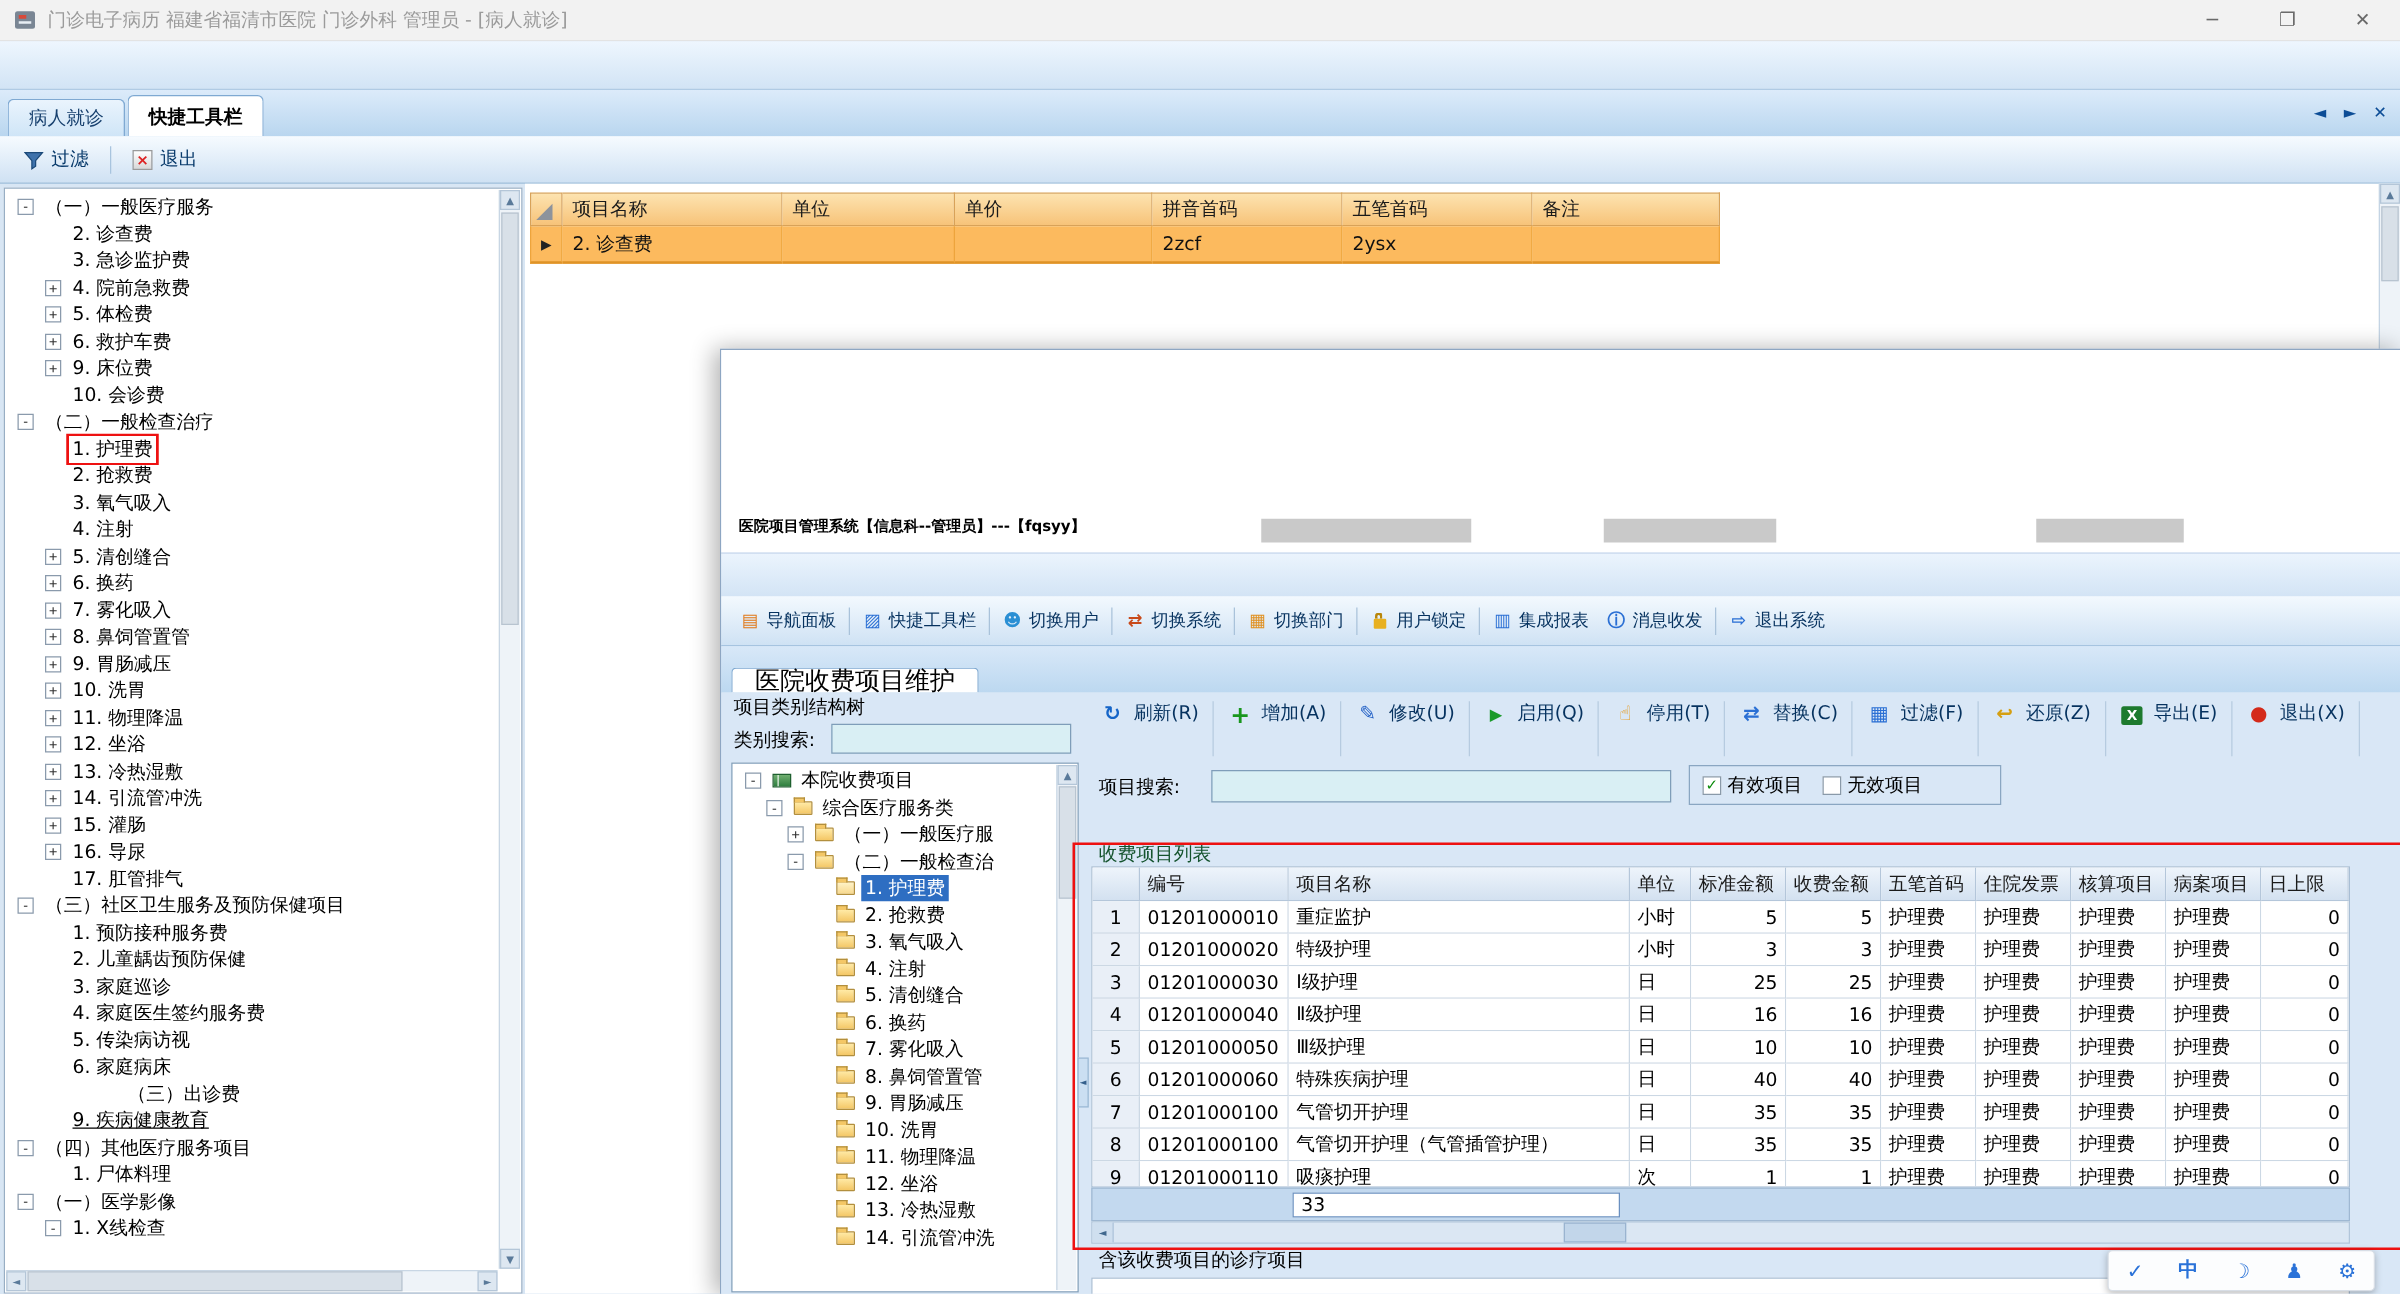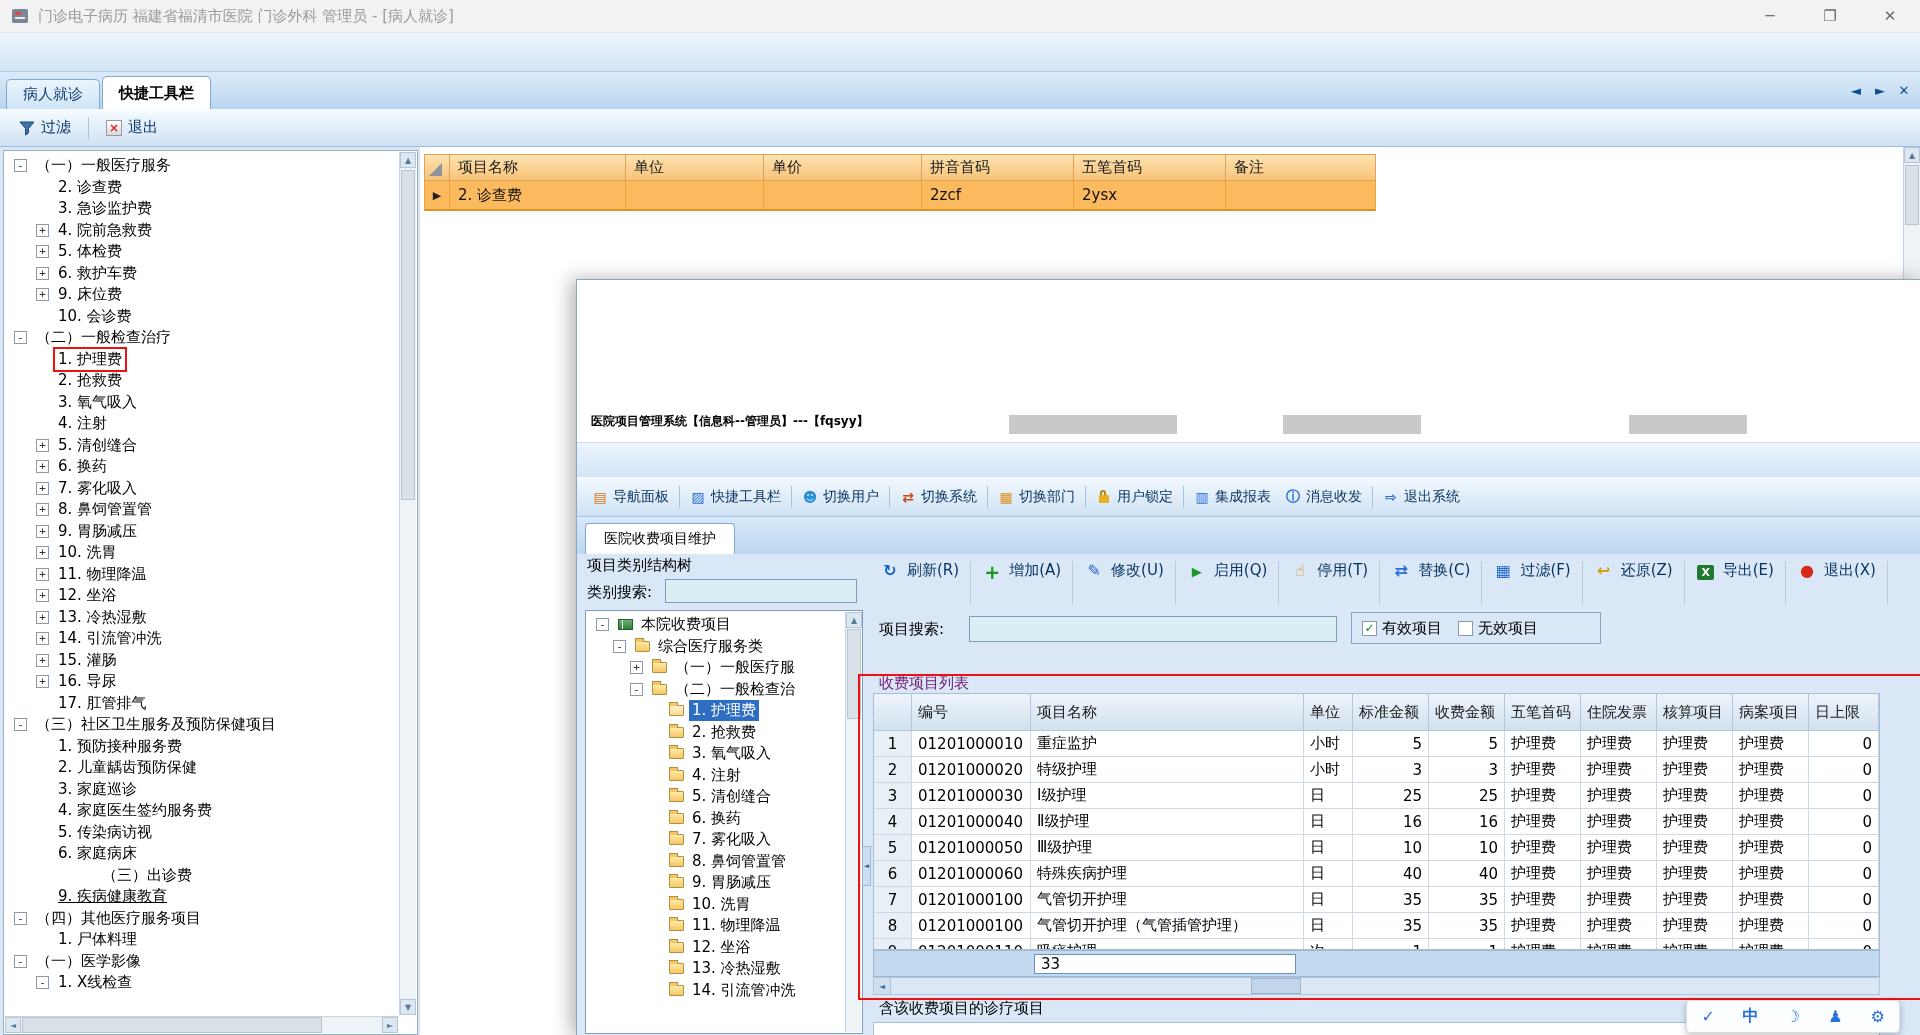--- a/index.html
+++ b/index.html
@@ -108,23 +108,23 @@
   .i-sys::before{content:"⇄";color:#c84a1a;font-weight:bold;}
   .i-dept::before{content:"▦";color:#e09020;}
   .i-report::before{content:"▥";color:#2a6fd4;}
   .i-msg::before{content:"ⓘ";color:#2a6fd4;font-weight:bold;}
   .i-logout::before{content:"⇨";color:#2a6fd4;font-weight:bold;}
   .lock{width:10px;height:8px;background:#e8b020;border-radius:1px;position:relative;margin:4px 3px 0;}
   .lock::before{content:"";position:absolute;top:-5px;left:1px;width:6px;height:5px;
                 border:2px solid #b8860b;border-bottom:none;border-radius:4px 4px 0 0;box-sizing:border-box;}
   .hms-tabstrip{position:absolute;left:0;top:237px;right:0;height:37px;
                 background:linear-gradient(#d8e8f8,#bcd8f0);}
-  .hms-tab{position:absolute;left:8px;bottom:0;height:31px;padding:0 18px;background:#fff;
+  .hms-tab{position:absolute;left:8px;bottom:0;height:20px;padding:0 18px;background:#fff;
            border:1px solid #7fa8d0;border-bottom:none;border-radius:4px 4px 0 0;
-           display:flex;align-items:center;font-size:14px;color:#000;box-sizing:border-box;}
+           display:flex;align-items:center;font-size:20px;color:#000;box-sizing:border-box;}
   .hms-body{position:absolute;left:0;top:274px;right:0;bottom:0;background:#d9e7f6;}
 
   
   .hg-left{position:absolute;left:6px;top:2px;width:282px;bottom:2px;}
   .hg-caption{position:absolute;left:4px;top:0;font-size:15px;color:#000;}
   .hg-slabel{position:absolute;left:4px;top:27px;font-size:15px;color:#000;}
   .hg-sinput{position:absolute;left:82px;top:23px;width:192px;height:24px;background:#d9eff4;
              border:1px solid #7f9db9;box-sizing:border-box;font-size:14px;padding:0 4px;}
   .hms-treebox{position:absolute;left:2px;top:54px;right:2px;bottom:0;background:#fff;
                border:1px solid #7f9db9;box-sizing:border-box;}
@@ -164,25 +164,25 @@
   .hg-sinput2{position:absolute;left:392px;top:62px;width:368px;height:26px;background:#d9eff4;
               border:1px solid #7f9db9;box-sizing:border-box;font-size:14px;padding:0 4px;}
   .hg-validbox{position:absolute;left:774px;top:58px;width:250px;height:32px;border:1px solid #8aa6c2;
                display:flex;align-items:center;gap:16px;padding-left:10px;box-sizing:border-box;font-size:15px;color:#000;}
   .cbwrap{display:flex;align-items:center;}
   .cb{width:15px;height:15px;border:1px solid #8a9aa9;background:#fff;display:inline-flex;
       align-items:center;justify-content:center;margin-right:5px;box-sizing:border-box;flex:none;}
   .cb.checked::before{content:"✓";color:#0a8a0a;font-size:12px;font-weight:bold;}
 
   
-  .list-caption{position:absolute;left:302px;top:120px;font-size:15px;color:#701a75;}
+  .list-caption{position:absolute;left:302px;top:120px;font-size:15px;color:#14532d;}
   .hms-table{position:absolute;left:296px;top:139px;width:1007px;height:257px;overflow:hidden;
              border:1px solid #a9bed4;background:#fff;box-sizing:border-box;}
   .ihr,.irow{display:flex;}
-  .ic{height:37px;box-sizing:border-box;background:linear-gradient(#eef4fb,#d3e1f0);
+  .ic{height:27px;box-sizing:border-box;background:linear-gradient(#eef4fb,#d3e1f0);
       border-right:1px solid #b4c6da;border-bottom:1px solid #b4c6da;display:flex;align-items:center;
       padding:0 6px;font-size:15px;color:#1a1a1a;white-space:nowrap;overflow:hidden;}
   .id{height:26px;box-sizing:border-box;background:#fff;border-right:1px solid #ccd8e4;
       border-bottom:1px solid #ccd8e4;display:flex;align-items:center;padding:0 6px;
       font-size:15px;color:#000;white-space:nowrap;overflow:hidden;}
   .id.c-no{background:#e9eff7;justify-content:center;padding:0;}
   .num{justify-content:flex-end;}
   .c-no{width:38px}.c-code{width:119px}.c-name{width:273px}.c-unit{width:49px}
   .c-std{width:76px}.c-fee{width:76px}.c-mz{width:76px}.c-zy{width:76px}
   .c-hs{width:76px}.c-ba{width:76px}.c-lim{width:70px}

